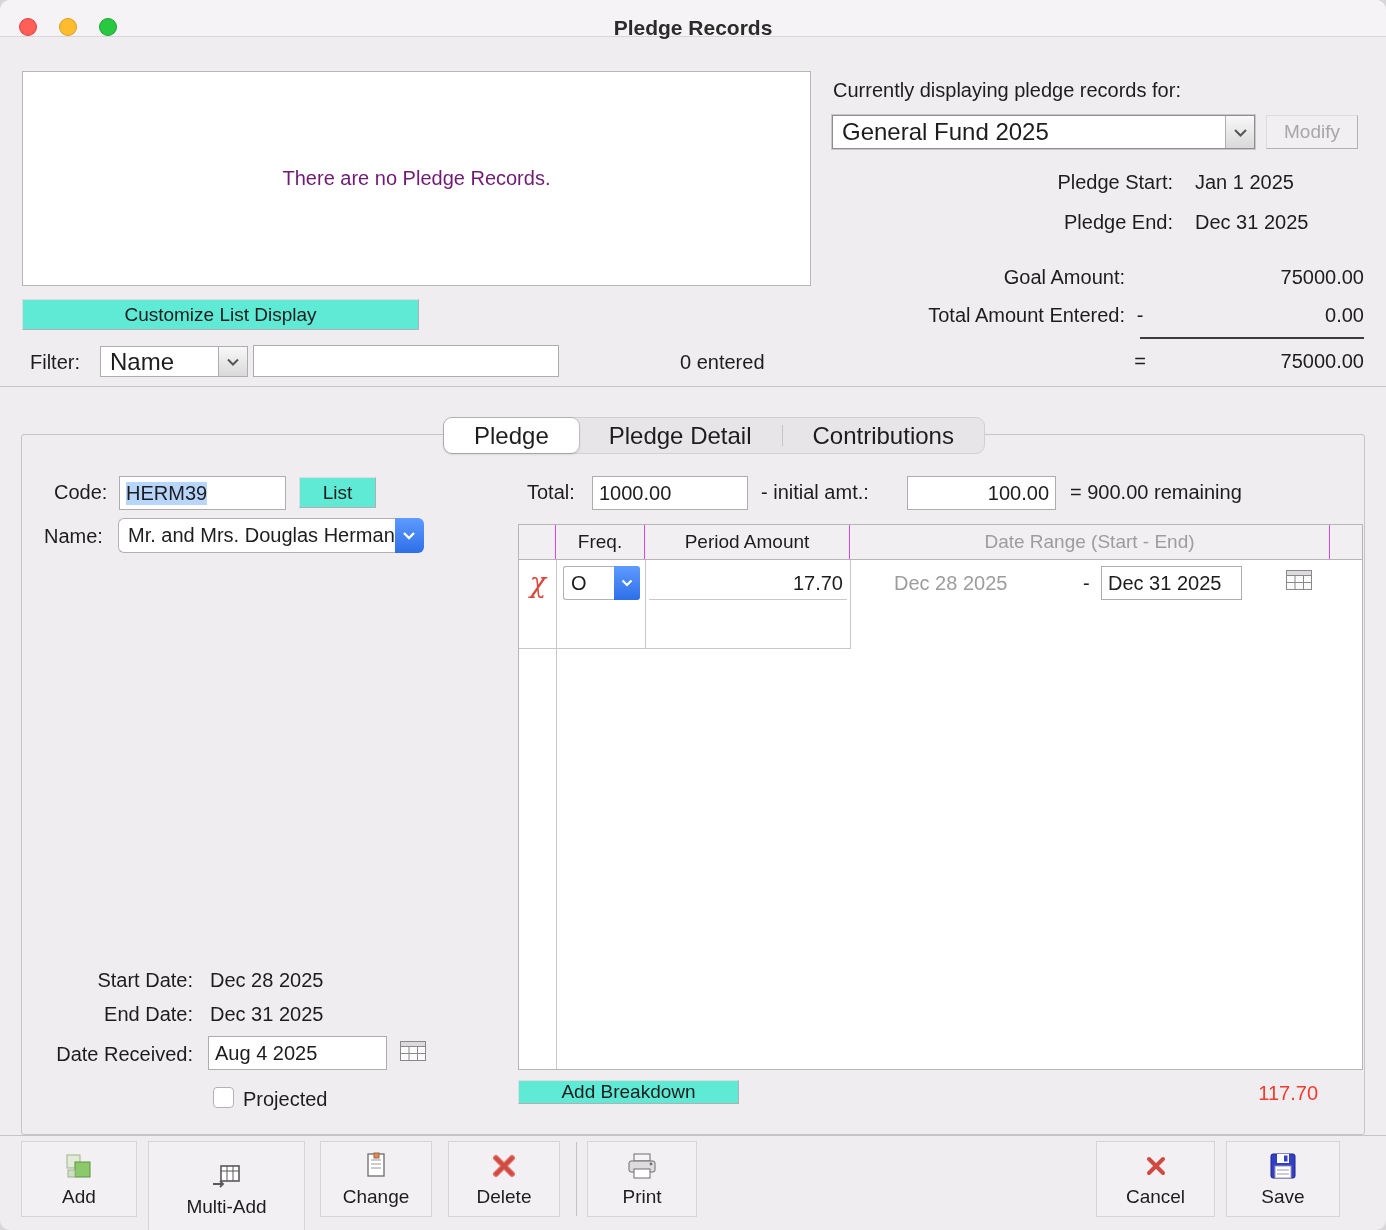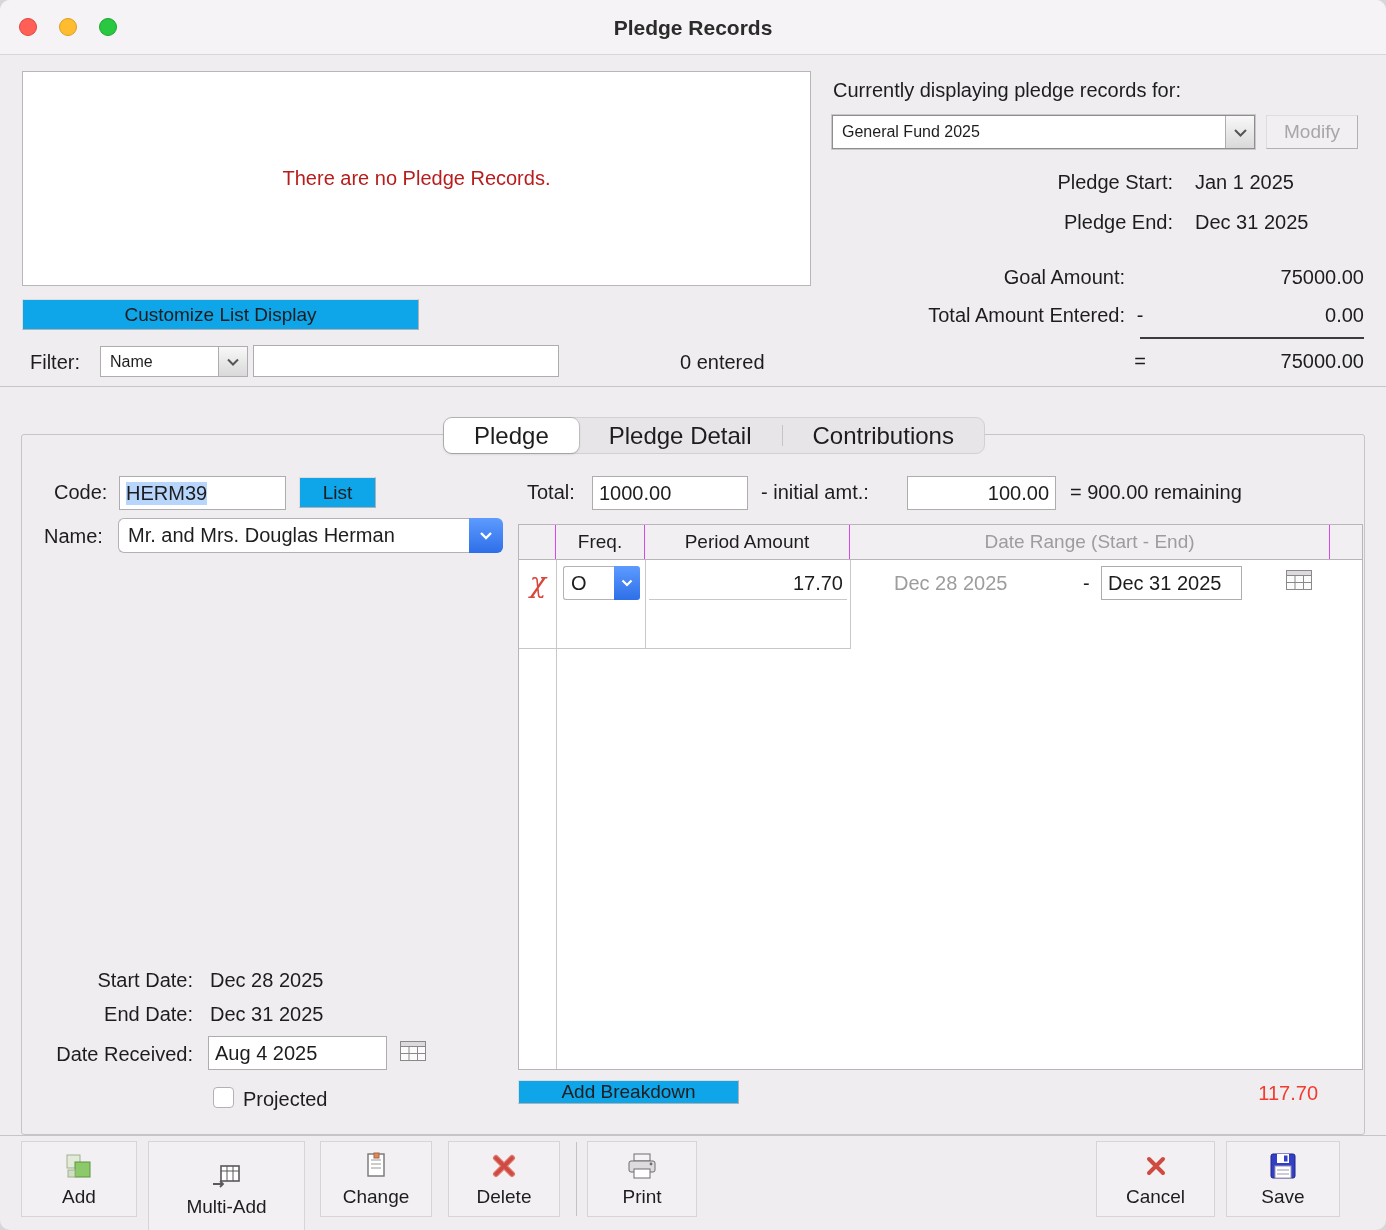--- a/index.html
+++ b/index.html
@@ -1,34 +1,34 @@
 <!DOCTYPE html>
 <html><head>
 <meta charset="utf-8">
 <style>
   *{box-sizing:border-box;margin:0;padding:0}
   html,body{background:#d8d6d8}
   body{font-family:"Liberation Sans",sans-serif;color:#1d1d1f}
   .window{position:relative;width:1386px;height:1230px;background:#efedef;border-radius:10px;overflow:hidden;font-size:19px}
   .lbl20{position:absolute;white-space:nowrap;font-size:20px}
   
-  .titlebar{position:absolute;left:0;top:0;width:1386px;height:55px;background:#f5f3f5;border-bottom:1px solid #d8d6d8}
+  .titlebar{position:absolute;left:0;top:0;width:1386px;height:37px;background:#f5f3f5;border-bottom:1px solid #d8d6d8}
   .title{position:absolute;left:0;top:0;width:100%;height:55px;line-height:55px;text-align:center;font-weight:bold;font-size:21px;color:#2b2b2b}
   .tl{position:absolute;top:18px;width:18px;height:18px;border-radius:50%}
   .tl.red{left:19px;background:#ff5f57;border:1px solid #e0443e}
   .tl.yellow{left:59px;background:#febc2e;border:1px solid #d9a022}
   .tl.green{left:99px;background:#28c840;border:1px solid #1ea433}
   
   .panel-box{position:absolute;background:#fff;border:1px solid #b8b6b8}
-  .flat-btn{position:absolute;background:#0ea5e9;border:1px solid #dedcde;border-right-color:#b2b0b2;border-bottom-color:#b2b0b2;font-family:"Liberation Sans",sans-serif;font-size:19px;color:#1d1d1f;text-align:center;cursor:default}
+  .flat-btn{position:absolute;background:#5eead4;border:1px solid #dedcde;border-right-color:#b2b0b2;border-bottom-color:#b2b0b2;font-family:"Liberation Sans",sans-serif;font-size:19px;color:#1d1d1f;text-align:center;cursor:default}
   .text-input{position:absolute;border:1px solid #aeacae;background:#fff;font-family:"Liberation Sans",sans-serif;font-size:20px;padding:0 6px;color:#1d1d1f;outline:none}
   .box-input{position:absolute;border:1px solid #aeacae;background:#fff;font-size:20px;padding:16px 6px;display:flex;align-items:center;white-space:nowrap;overflow:hidden}
   .dropdown{position:absolute;background:#fff;border:1px solid #aeacae;display:flex;align-items:stretch}
   .dropdown.strong{border:1px solid #8f8d8f;box-shadow:0 0 0 1px #c9c7c9}
-  .dd-text{flex:1;padding-left:9px;display:flex;align-items:center;font-size:16px;white-space:nowrap;overflow:hidden}
+  .dd-text{flex:1;padding-left:9px;display:flex;align-items:center;font-size:24px;white-space:nowrap;overflow:hidden}
   .dd-btn{width:29px;border-left:1px solid #aeacae;background:linear-gradient(#f8f8f8,#d9d9d9);display:flex;align-items:center;justify-content:center}
   .info-row{position:absolute;display:flex;white-space:nowrap;font-size:20px}
   .sumline{position:absolute;background:#3c3c3c}
   .divider{position:absolute;background:#c6c4c6}
   
   .tabs{position:absolute;left:443px;top:417px;height:37px;display:flex;align-items:stretch;background:#e7e5e7;border:1px solid #d2d0d2;border-radius:9px}
   .tab{display:flex;align-items:center;justify-content:center;font-size:24px;padding:0 30px;white-space:nowrap}
   .tab.selected{background:#fff;border-radius:8px;box-shadow:0 0 0 1px rgba(0,0,0,.13),0 1px 3px rgba(0,0,0,.15)}
   .tab-sep{width:1px;background:#c6c4c6;margin:7px 0}
   .panel-frame{position:absolute;left:21px;top:434px;width:1344px;height:701px;border:1px solid #c6c4c6;border-radius:3px}
@@ -68,21 +68,21 @@
 <div class="window">
 
   <div class="titlebar">
     <span class="tl red"></span>
     <span class="tl yellow"></span>
     <span class="tl green"></span>
     <div class="title">Pledge Records</div>
   </div>
 
   <div class="panel-box" style="left:22px;top:71px;width:789px;height:215px">
-    <div style="position:absolute;left:0;top:0;width:100%;height:100%;display:flex;align-items:center;justify-content:center;color:#b91c1c;font-size:20px">There are no Pledge Records.</div>
+    <div style="position:absolute;left:0;top:0;width:100%;height:100%;display:flex;align-items:center;justify-content:center;color:#701a75;font-size:20px">There are no Pledge Records.</div>
   </div>
   <button class="flat-btn" style="left:22px;top:299px;width:397px;height:31px">Customize List Display</button>
 
   <div class="lbl20" style="left:30px;top:351px">Filter:</div>
   <div class="dropdown" style="left:100px;top:346px;width:148px;height:31px">
     <span class="dd-text">Name</span>
     <span class="dd-btn">
       <svg width="12" height="8" viewBox="0 0 12 8">
           <polyline points="1,1.5 6,6.5 11,1.5" stroke="#555" stroke-width="2" fill="none"></polyline>
         </svg>
@@ -144,21 +144,21 @@
       </div>
   </div>
 
   <div class="lbl20" style="left:54px;top:481px">Code:</div>
   <div class="box-input" style="left:119px;top:476px;width:167px;height:32px">
     <span class="sel">HERM39</span>
   </div>
   <button class="flat-btn" style="left:299px;top:477px;width:77px;height:31px">List</button>
 
   <div class="lbl20" style="left:44px;top:525px">Name:</div>
-  <div class="combo" style="left:118px;top:518px;width:385px;height:35px">
+  <div class="combo" style="left:118px;top:518px;width:306px;height:35px">
     <span class="c-text">Mr. and Mrs. Douglas Herman</span>
     <span class="c-btn blue-btn">
       <svg width="14" height="9" viewBox="0 0 14 9">
           <polyline points="2,2 7,7 12,2" stroke="#fff" stroke-width="2.4" fill="none"></polyline>
         </svg>
     </span>
   </div>
 
   <div class="lbl20" style="left:527px;top:481px">Total:</div>
   <div class="box-input" style="left:592px;top:476px;width:156px;height:32px;justify-content:flex-start">

